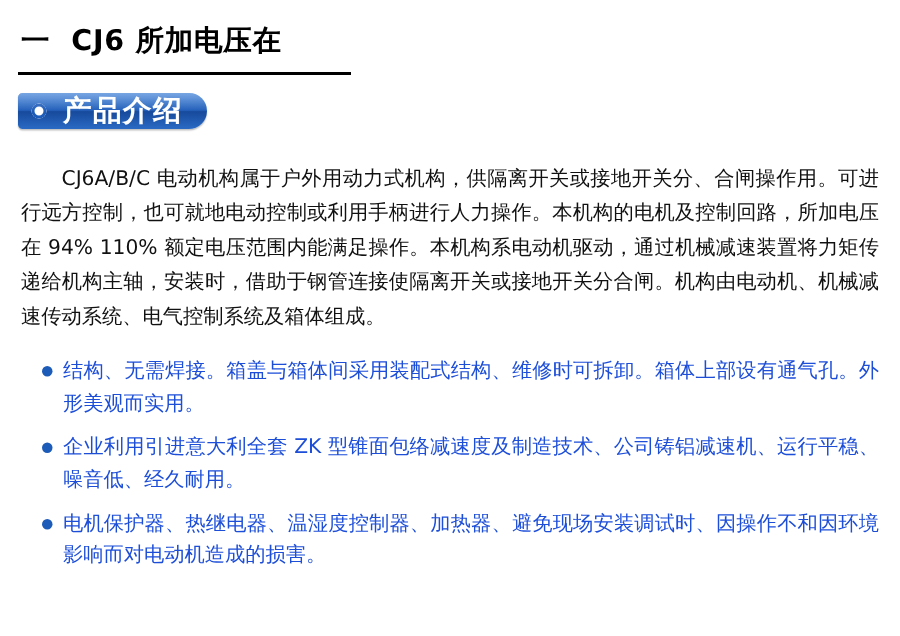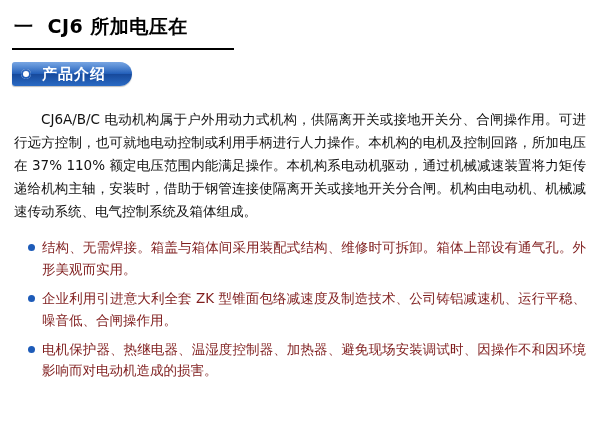--- a/index.html
+++ b/index.html
@@ -44,23 +44,23 @@
   }
   
   .banner-wrap {
     padding: 12px 0 6px 12px;
   }
   .banner {
     position: relative;
     display: inline-block;
     height: 24px;
     line-height: 24px;
-    padding: 0 26px 0 30px;
+    padding: 0 16px 0 30px;
     color: #ffffff;
-    font-size: 15px;
+    font-size: 19px;
     font-weight: bold;
     letter-spacing: 1px;
     background: linear-gradient(180deg, #3d7fd6 0%, #1d5bb8 48%, #174a9c 52%, #2a6ac4 100%);
     border-radius: 3px 12px 12px 3px;
     box-shadow: 0 1px 1px rgba(0,0,0,0.25);
   }
   .banner::before {
     content: "";
     position: absolute;
     left: 9px;
@@ -94,21 +94,21 @@
   
   .features {
     list-style: none;
     margin: 4px 0 0 0;
     padding: 0 14px 0 28px;
   }
   .features li {
     position: relative;
     font-size: 13.5px;
     line-height: 1.62;
-    color: #7f1d1d;
+    color: #1d4ed8;
     margin-bottom: 7px;
     text-align: justify;
     padding-left: 14px;
   }
   .features li::before {
     content: "";
     position: absolute;
     left: 0;
     top: 7px;
     width: 7px;
@@ -127,23 +127,23 @@
     <span>CJ6 所加电压在</span>
   </div>
   <div class="title-rule"></div>
 
   <div class="banner-wrap">
     <span class="banner">
       <span>产品介绍</span>
     </span>
   </div>
 
-  <p class="para">CJ6A/B/C 电动机构属于户外用动力式机构，供隔离开关或接地开关分、合闸操作用。可进行远方控制，也可就地电动控制或利用手柄进行人力操作。本机构的电机及控制回路，所加电压在 37% 110% 额定电压范围内能满足操作。本机构系电动机驱动，通过机械减速装置将力矩传递给机构主轴，安装时，借助于钢管连接使隔离开关或接地开关分合闸。机构由电动机、机械减速传动系统、电气控制系统及箱体组成。</p>
+  <p class="para">CJ6A/B/C 电动机构属于户外用动力式机构，供隔离开关或接地开关分、合闸操作用。可进行远方控制，也可就地电动控制或利用手柄进行人力操作。本机构的电机及控制回路，所加电压在 94% 110% 额定电压范围内能满足操作。本机构系电动机驱动，通过机械减速装置将力矩传递给机构主轴，安装时，借助于钢管连接使隔离开关或接地开关分合闸。机构由电动机、机械减速传动系统、电气控制系统及箱体组成。</p>
 
 
   <ul class="features">
     <li>结构、无需焊接。箱盖与箱体间采用装配式结构、维修时可拆卸。箱体上部设有通气孔。外形美观而实用。</li>
-    <li>企业利用引进意大利全套 ZK 型锥面包络减速度及制造技术、公司铸铝减速机、运行平稳、噪音低、合闸操作用。</li>
+    <li>企业利用引进意大利全套 ZK 型锥面包络减速度及制造技术、公司铸铝减速机、运行平稳、噪音低、经久耐用。</li>
     <li>电机保护器、热继电器、温湿度控制器、加热器、避免现场安装调试时、因操作不和因环境影响而对电动机造成的损害。</li>
 
   </ul>
 
 </div>
 
 </body></html>

